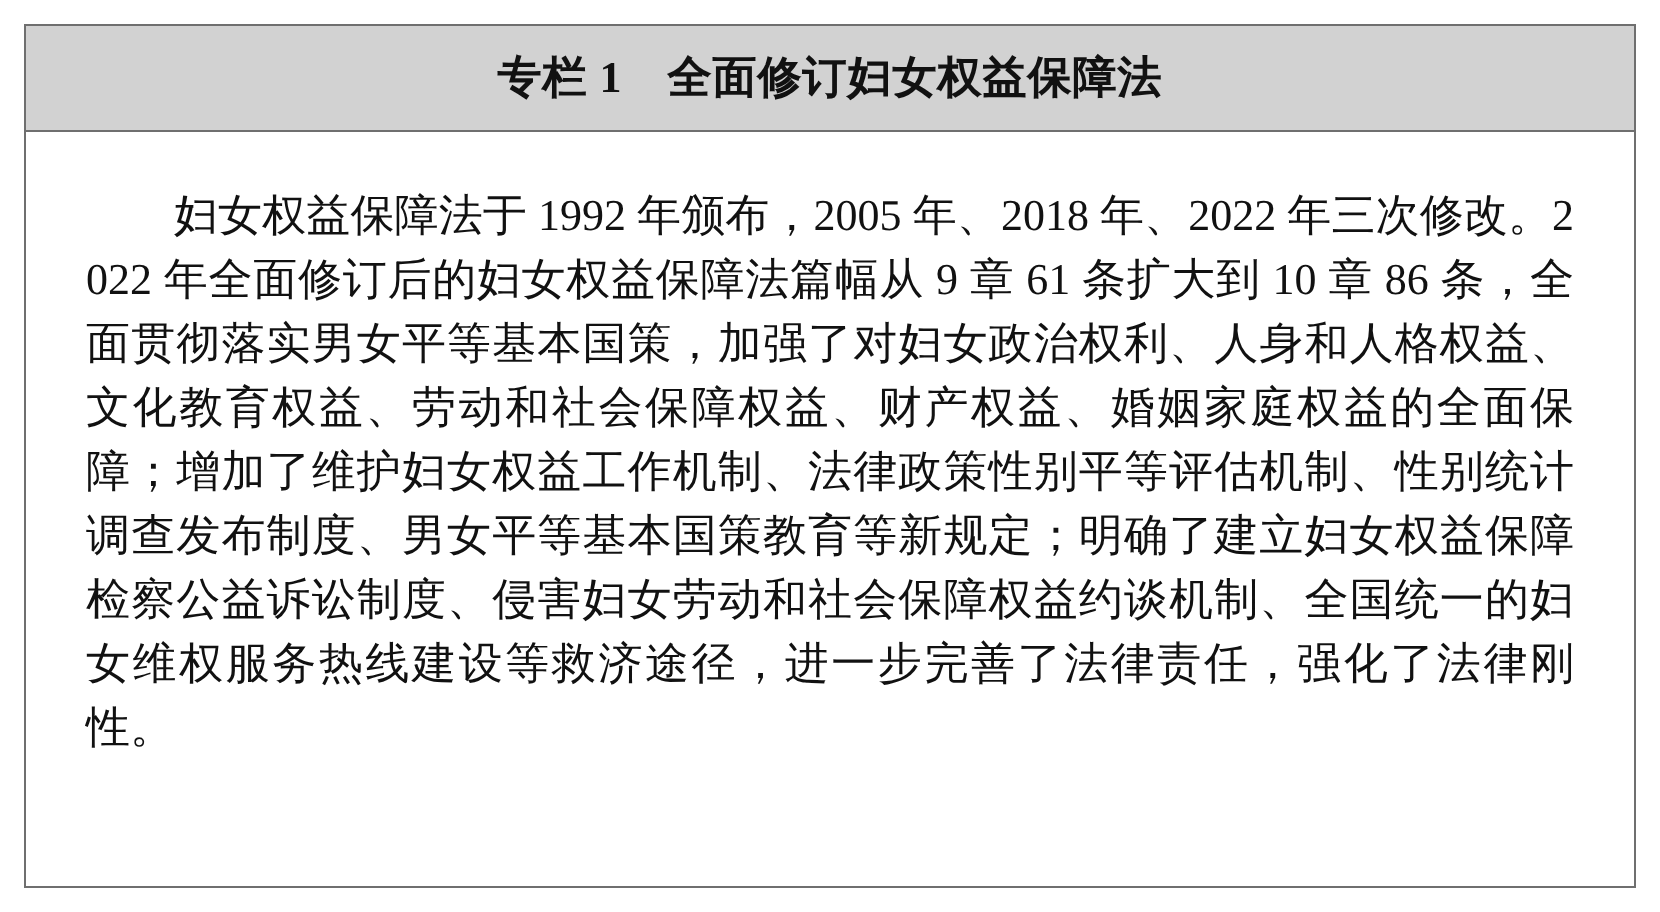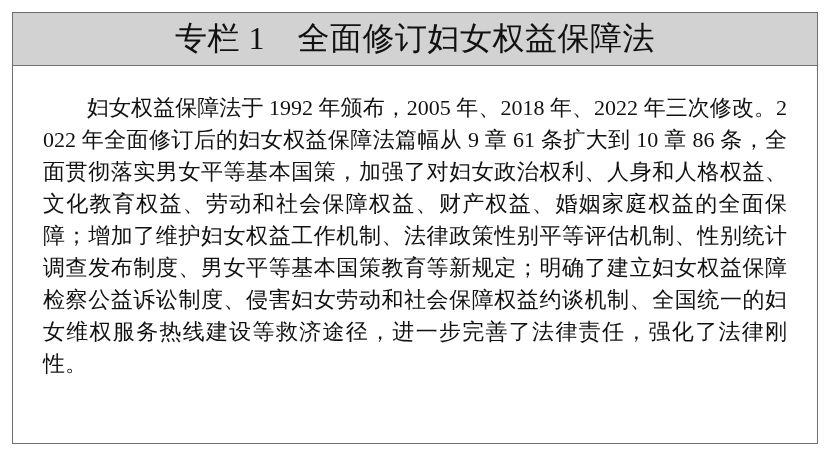--- a/index.html
+++ b/index.html
@@ -28,22 +28,22 @@
   .box-header {
     background: #d2d2d2;
     border-bottom: 1px solid #6f6f6f;
     height: 52px;
     display: flex;
     align-items: center;
     justify-content: center;
     flex: 0 0 auto;
   }
   .box-title {
-    font-size: 32px;
-    font-weight: normal;
+    font-size: 22px;
+    font-weight: bold;
     letter-spacing: 0.5px;
     color: #111111;
     white-space: pre;
     font-family: "Liberation Serif", "DejaVu Serif", serif;
   }
   .box-body {
     flex: 1 1 auto;
     padding: 26px 30px 18px 30px;
     box-sizing: border-box;
   }

